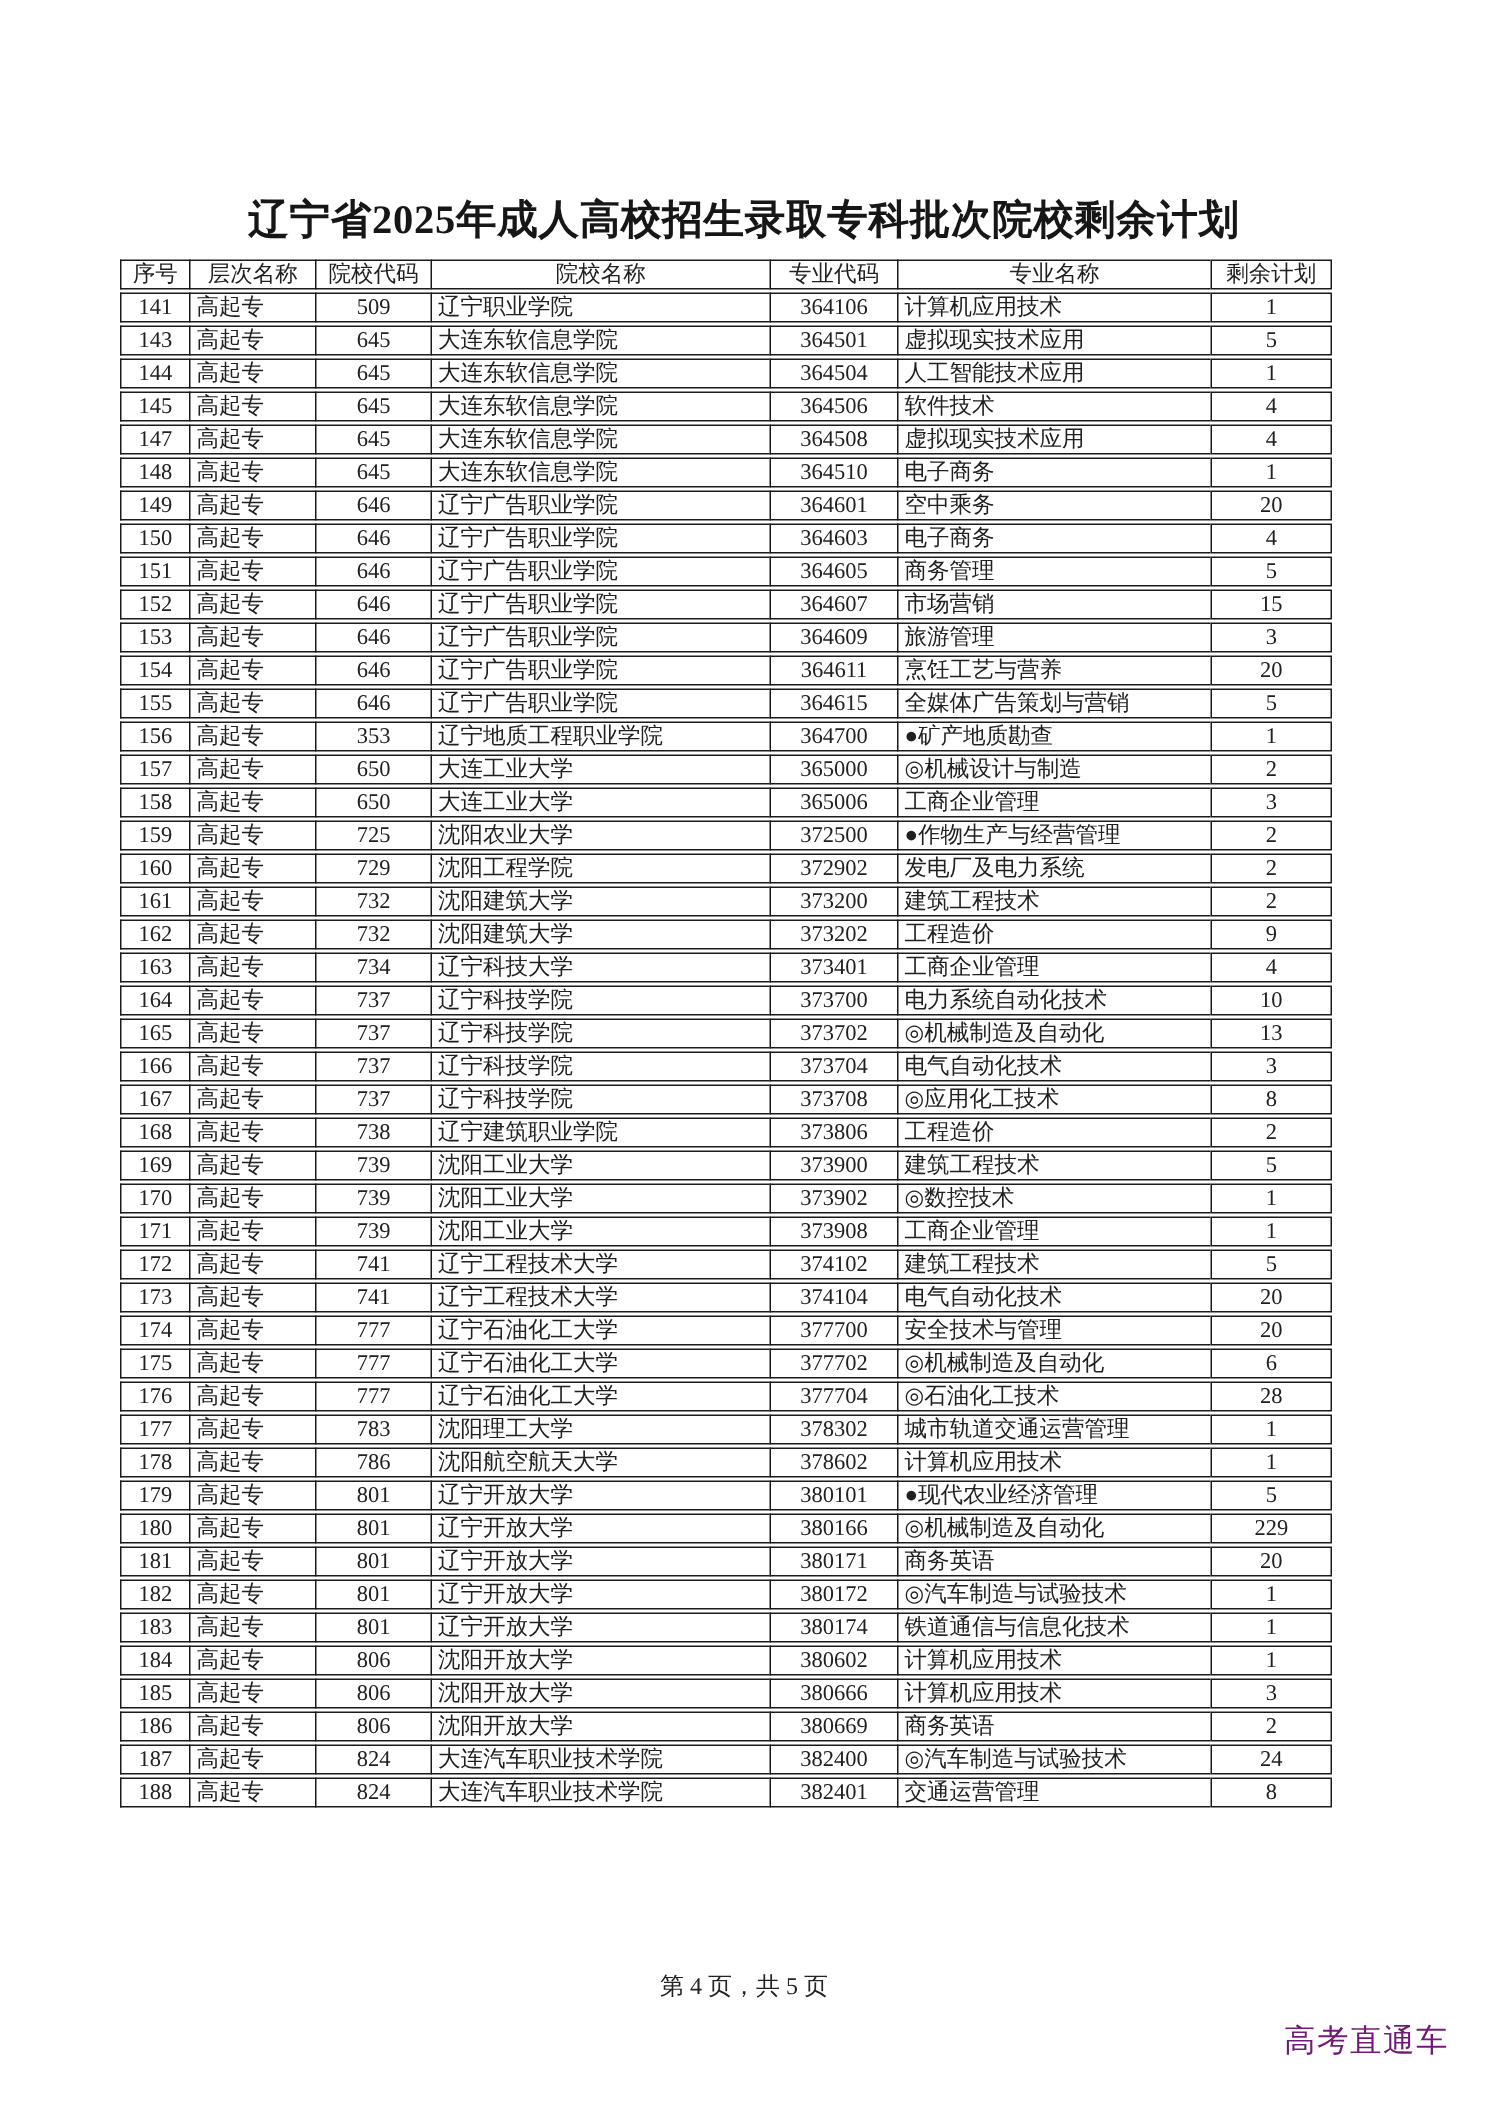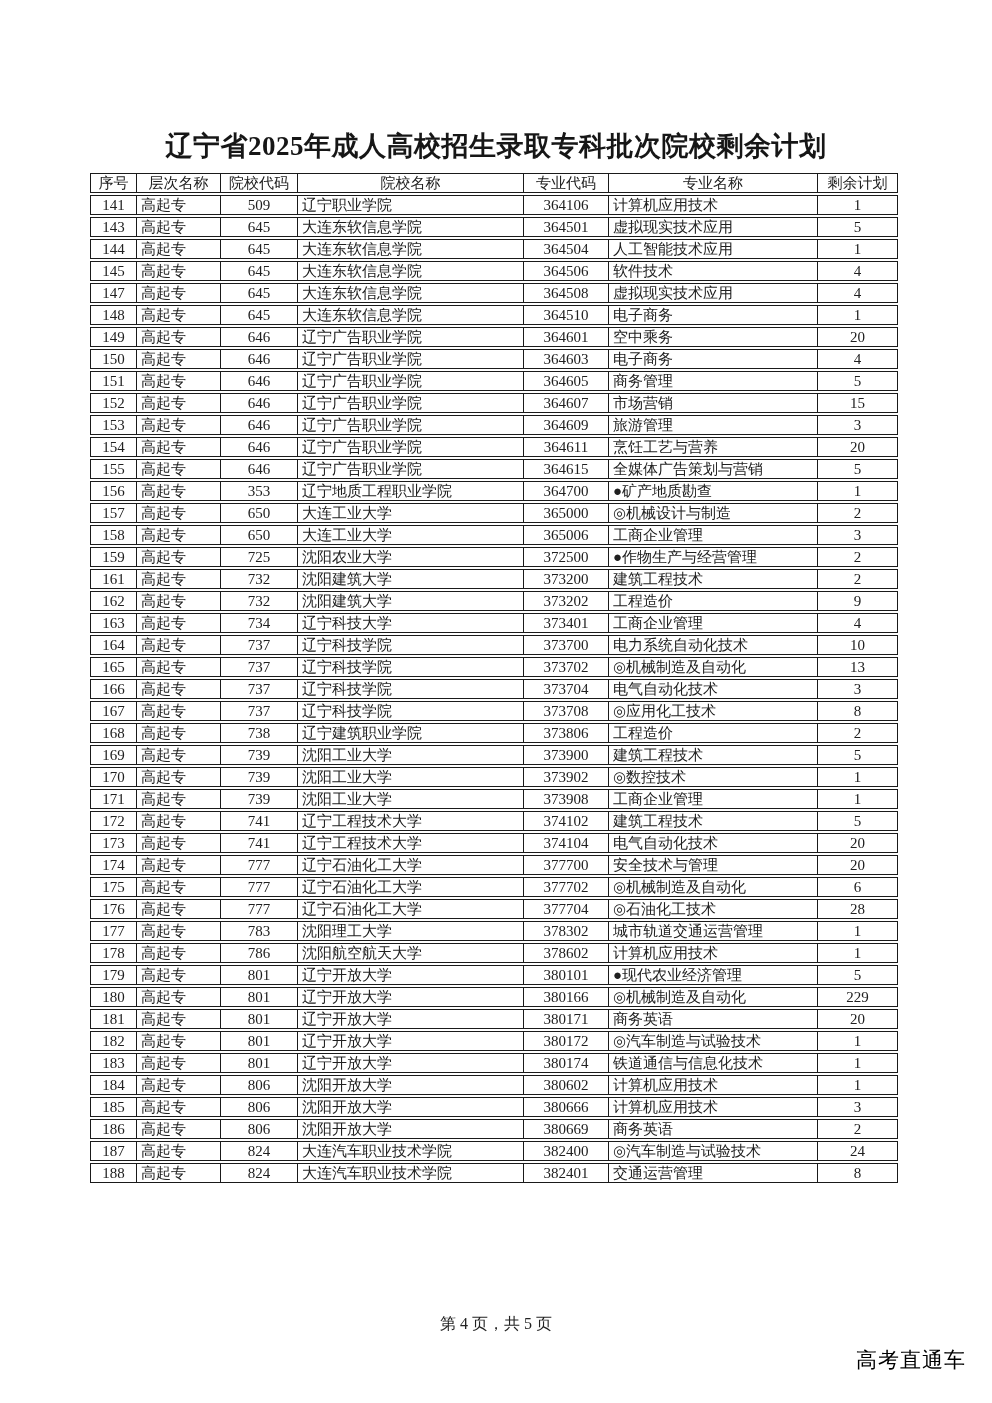--- a/index.html
+++ b/index.html
@@ -21,21 +21,21 @@
     margin: 0;
     text-align: center;
     font-size: 27px;
     font-weight: 700;
     letter-spacing: 0.5px;
     color: #161616;
   }
   table.plan-table {
     position: absolute;
     top: 171px;
-    left: 90px;
+    left: 80px;
     width: 808px;
     table-layout: fixed;
     border-collapse: separate;
     border-spacing: 0 2px;
     font-size: 15px;
   }
   table.plan-table th,
   table.plan-table td {
     height: 18px;
     line-height: 18px;
@@ -62,21 +62,21 @@
     width: 100%;
     text-align: center;
     font-size: 16px;
     color: #222222;
   }
   .watermark {
     position: absolute;
     top: 1346px;
     right: 26px;
     font-size: 21px;
-    color: #000000;
+    color: #701a75;
     font-family: "Liberation Sans", "DejaVu Sans", sans-serif;
     letter-spacing: 1px;
   }
 </style>
 </head>
 <body>
 
 <div class="page">
   <h1 class="title">辽宁省2025年成人高校招生录取专科批次院校剩余计划</h1>
 
@@ -249,20 +249,29 @@
         <tr>
           <td class="c0">159</td>
           <td class="c1">高起专</td>
           <td class="c2">725</td>
           <td class="c3">沈阳农业大学</td>
           <td class="c4">372500</td>
           <td class="c5">●作物生产与经营管理</td>
           <td class="c6">2</td>
         </tr>
         <tr>
+          <td class="c0">160</td>
+          <td class="c1">高起专</td>
+          <td class="c2">729</td>
+          <td class="c3">沈阳工程学院</td>
+          <td class="c4">372902</td>
+          <td class="c5">发电厂及电力系统</td>
+          <td class="c6">2</td>
+        </tr>
+        <tr>
           <td class="c0">161</td>
           <td class="c1">高起专</td>
           <td class="c2">732</td>
           <td class="c3">沈阳建筑大学</td>
           <td class="c4">373200</td>
           <td class="c5">建筑工程技术</td>
           <td class="c6">2</td>
         </tr>
         <tr>
           <td class="c0">162</td>

